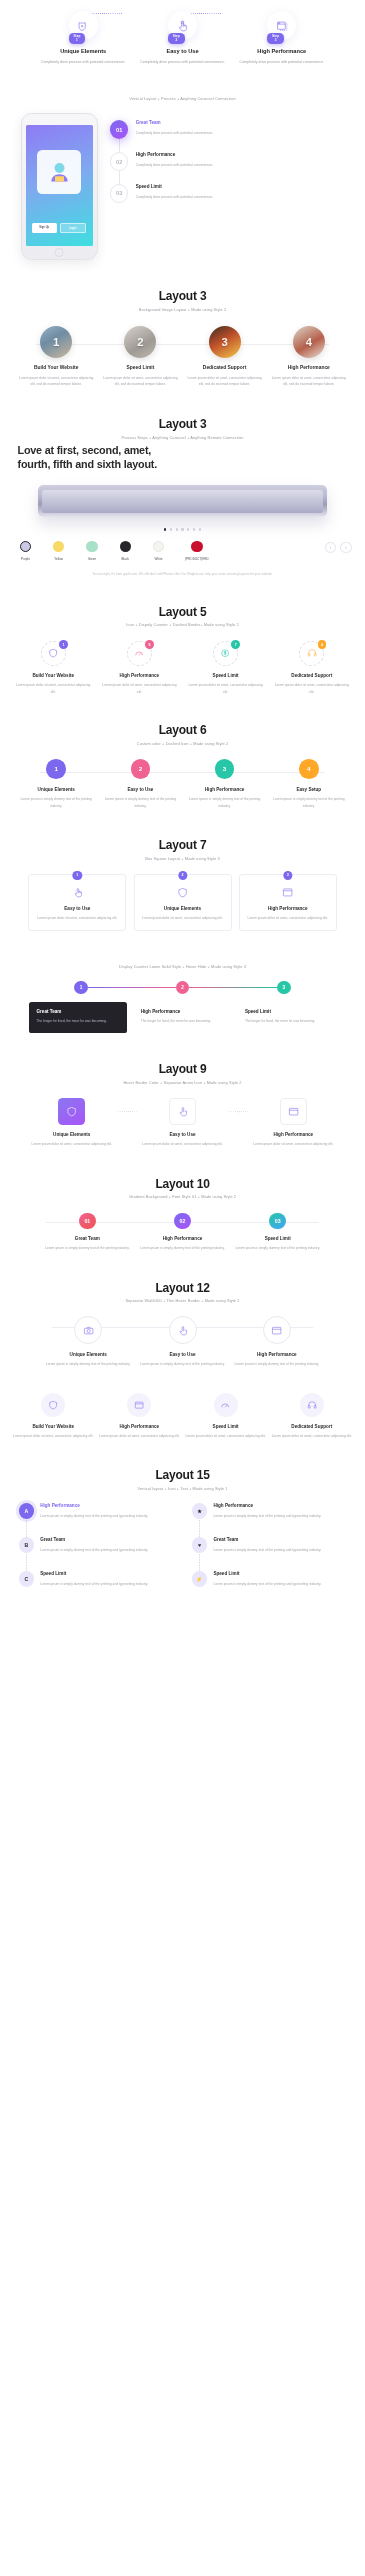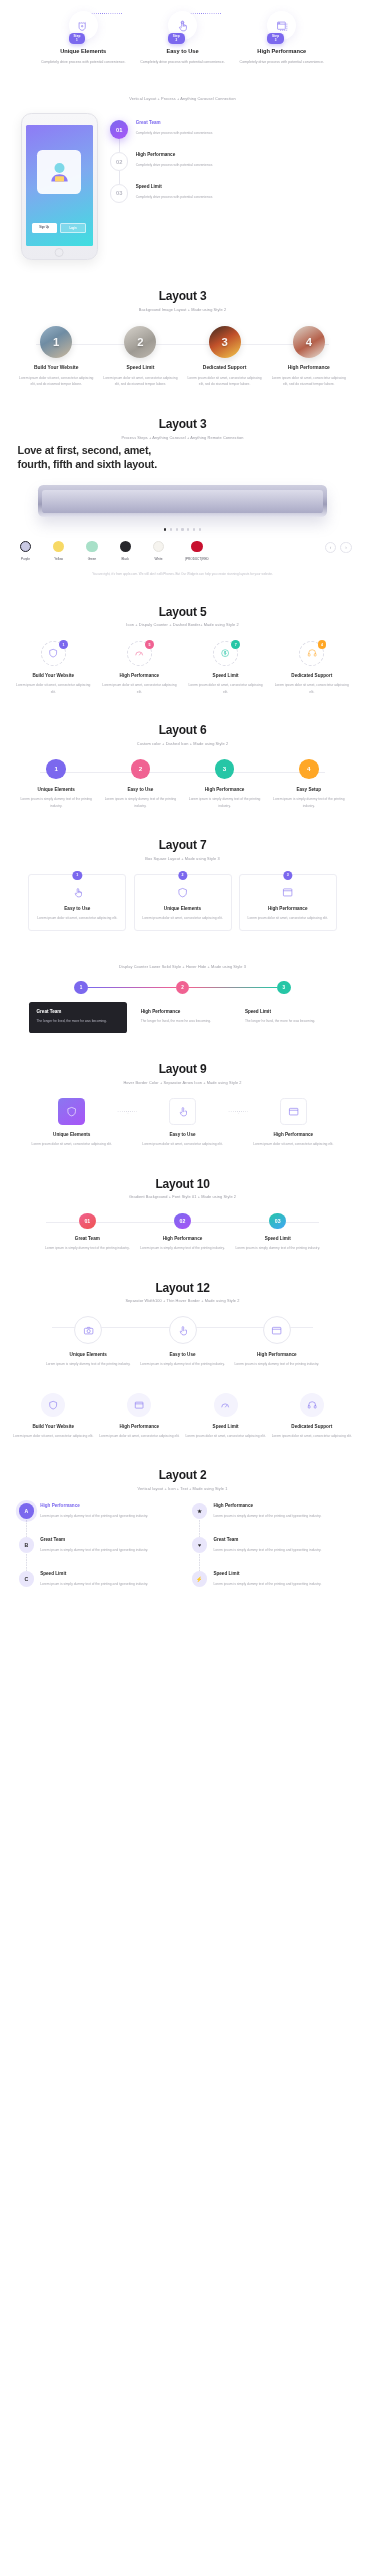--- a/index.html
+++ b/index.html
@@ -737,21 +737,21 @@
             <rect x="3" y="13" width="4" height="6" rx="1.5"></rect>
             <rect x="17" y="13" width="4" height="6" rx="1.5"></rect>
           </svg>
       </div>
       <div class="l12-title">Dedicated Support</div>
       <div class="l12-desc">Lorem ipsum dolor sit amet, consectetur adipiscing elit.</div>
     </div>
   </section>
 
   <div class="sec-head">
-    <h2>Layout 2</h2>
+    <h2>Layout 15</h2>
     <p>Vertical layout + Icon + Text + Made using Style 1</p>
   </div>
 
   <section class="l13">
     <div class="l13-col">
       <div class="l13-item">
         <div class="l13-vline"></div>
         <div class="l13-badge solid">A</div>
         <div class="l13-txt">
           <h4 class="accent">High Performance</h4>

